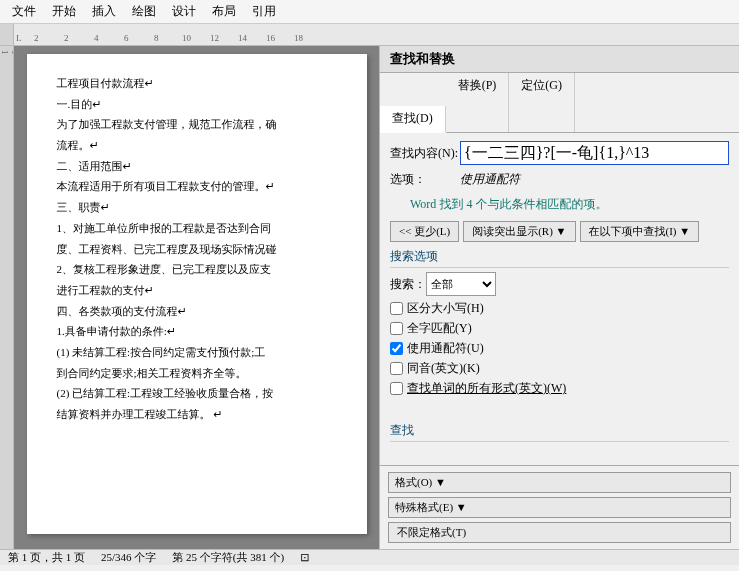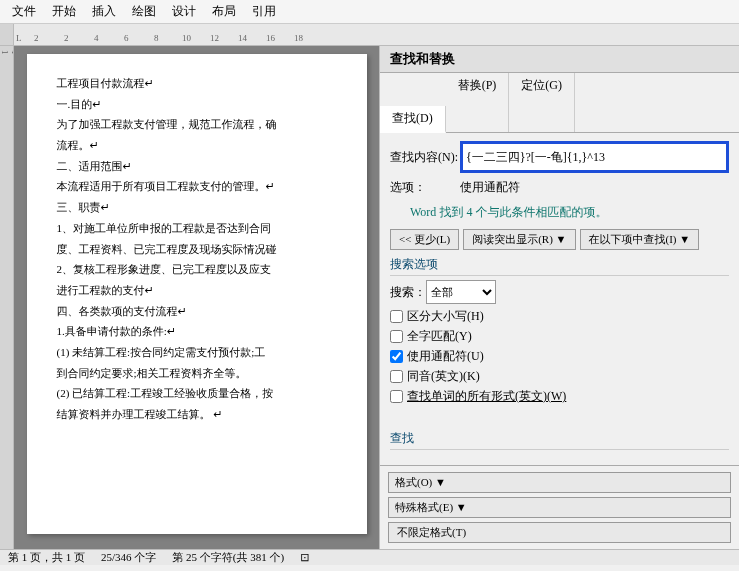--- a/index.html
+++ b/index.html
@@ -132,41 +132,42 @@
       margin-bottom: 6px;
     }
     .find-label {
       width: 70px;
       font-size: 12px;
       color: #000;
       flex-shrink: 0;
     }
     .find-input {
       flex: 1;
-      height: 32px;
-      border: 3px solid #1d4ed8;
-      font-size: 12px;
+      height: 24px;
+      border: 1px solid #1d4ed8;
+      font-size: 16px;
       padding: 1px 3px;
       background: white;
     }
     .option-row {
       display: flex;
       align-items: center;
       font-size: 12px;
       color: #000;
       margin-bottom: 2px;
     }
     .option-label-main {
       width: 70px;
       font-size: 12px;
       color: #000;
     }
     .option-value {
       font-size: 12px;
       color: #000;
+      font-style: italic;
     }
 
     .word-result-msg {
       color: #0f766e;
       font-size: 12px;
       margin: 8px 0 8px 20px;
     }
 
     .btn-row {
       display: flex;

